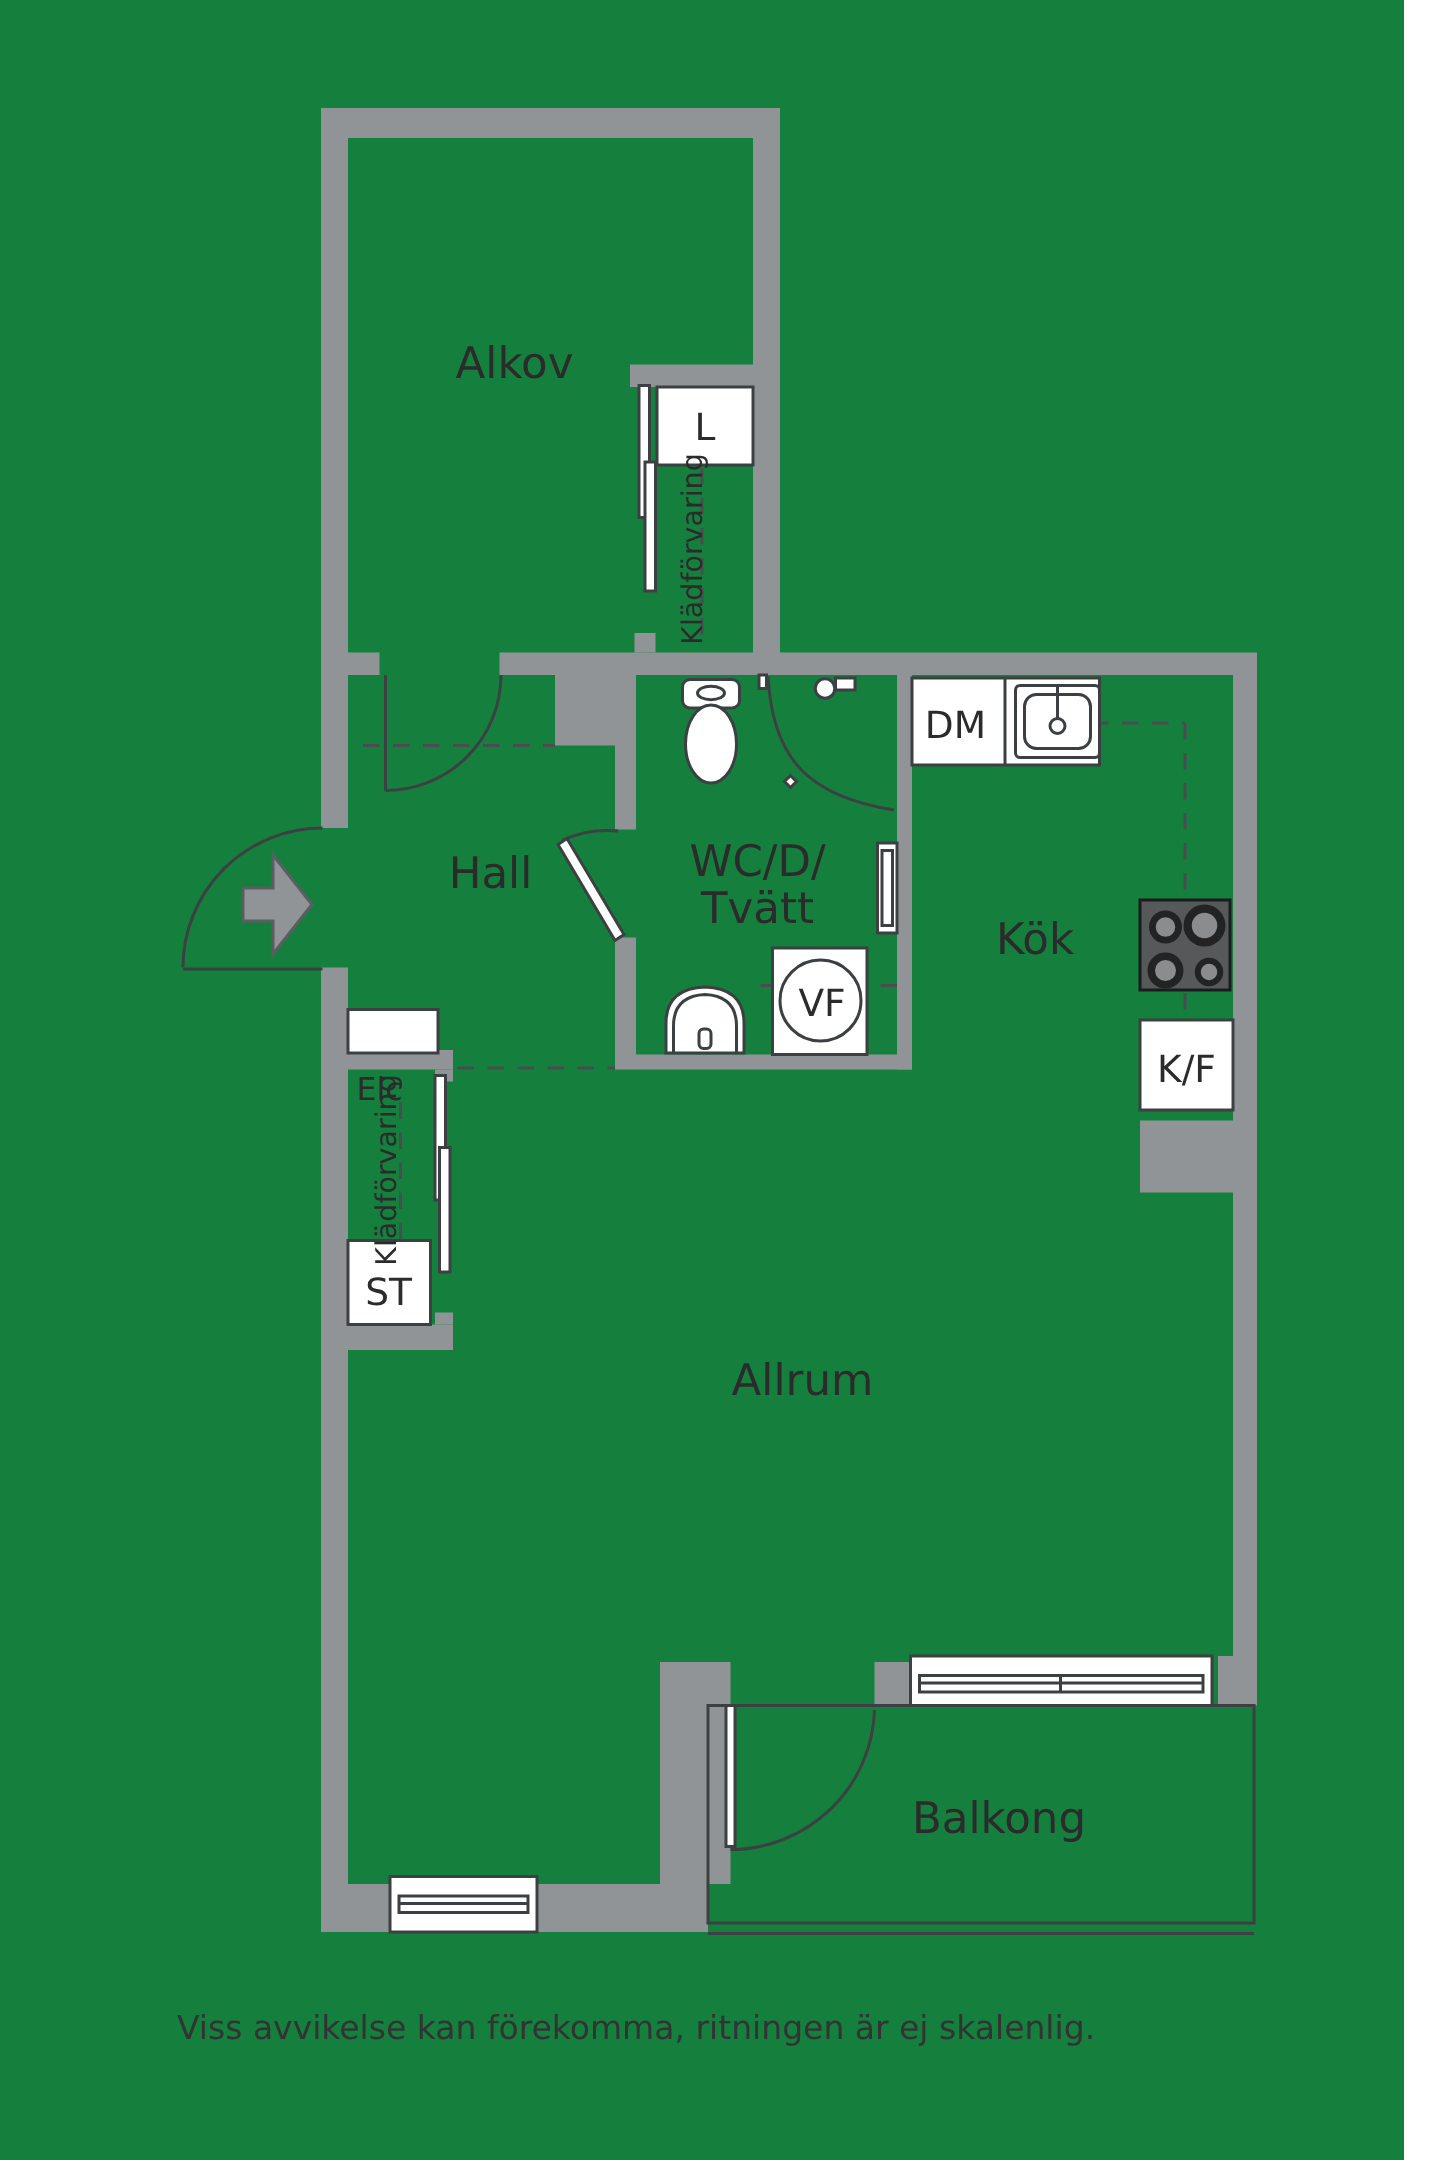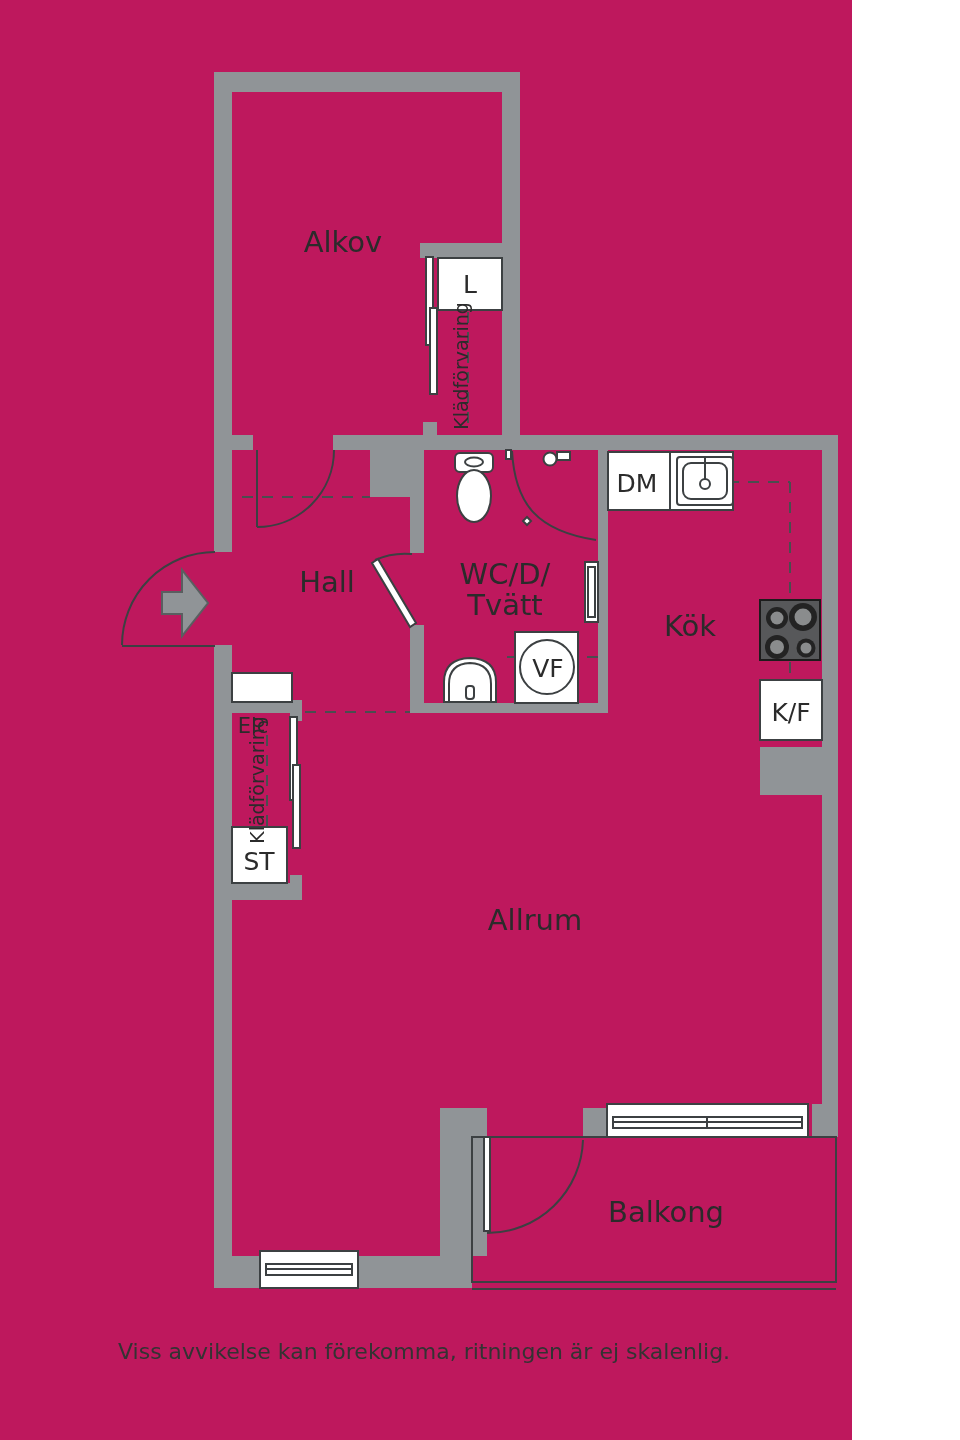--- a/index.html
+++ b/index.html
@@ -1,16 +1,16 @@
 <!DOCTYPE html>
 <html><head>
 <meta charset="utf-8">
 <style>
   html,body{margin:0;padding:0;background:#ffffff;}
-  .page{position:relative;width:852px;height:1440px;background:#be185d;overflow:hidden;}
+  .page{position:relative;width:936px;height:1440px;background:#15803d;overflow:hidden;}
   svg{display:block;}
   text{font-family:"DejaVu Sans","Liberation Sans",sans-serif;fill:#2b2b2b;}
   .room-label{font-size:29px;}
   .fixture-label{font-size:25px;}
   .small-label{font-size:21px;}
   .tiny-label{font-size:19px;}
   .footer-label{font-size:22px;fill:#333333;}
   .thin{fill:#ffffff;stroke:#3c4042;stroke-width:2;}
   .thin-nofill{fill:none;stroke:#3c4042;stroke-width:2;}
   .dash{fill:none;stroke:#4a4d4f;stroke-width:2;stroke-dasharray:11 9;}

